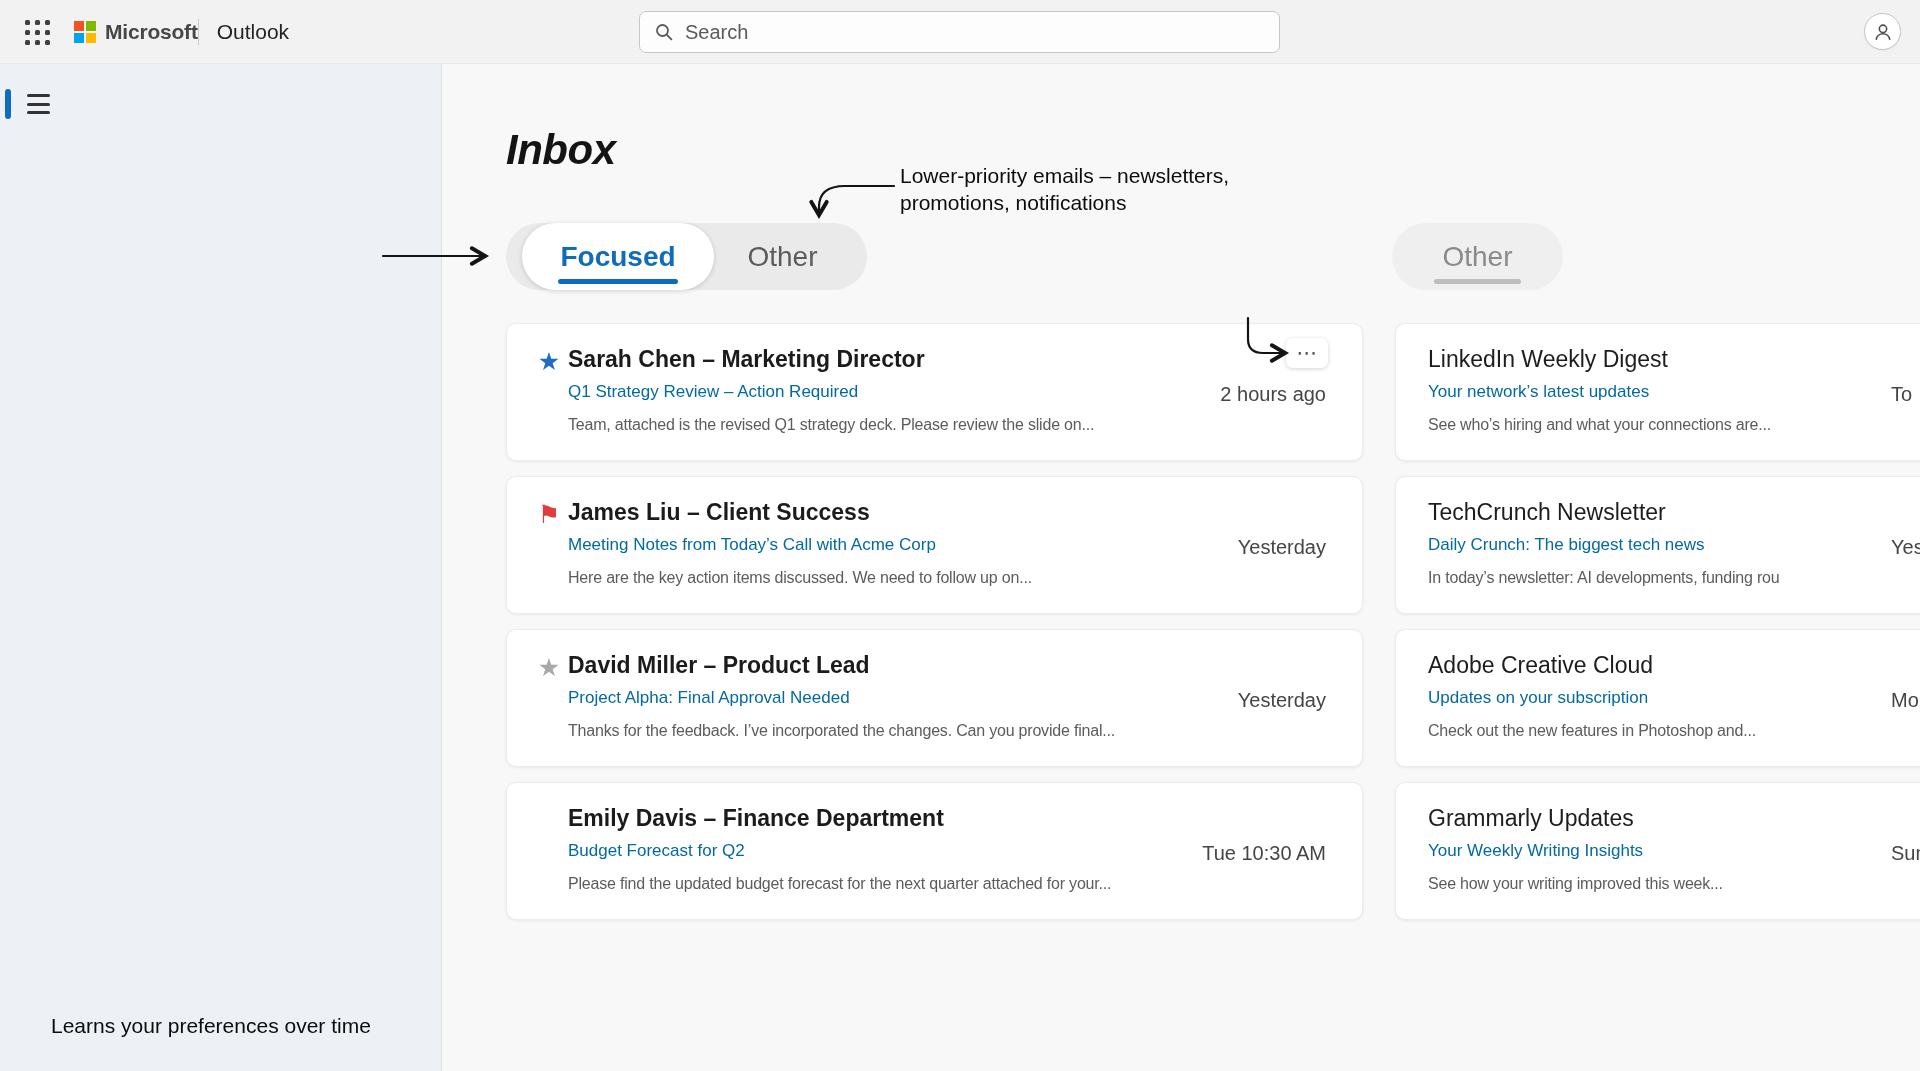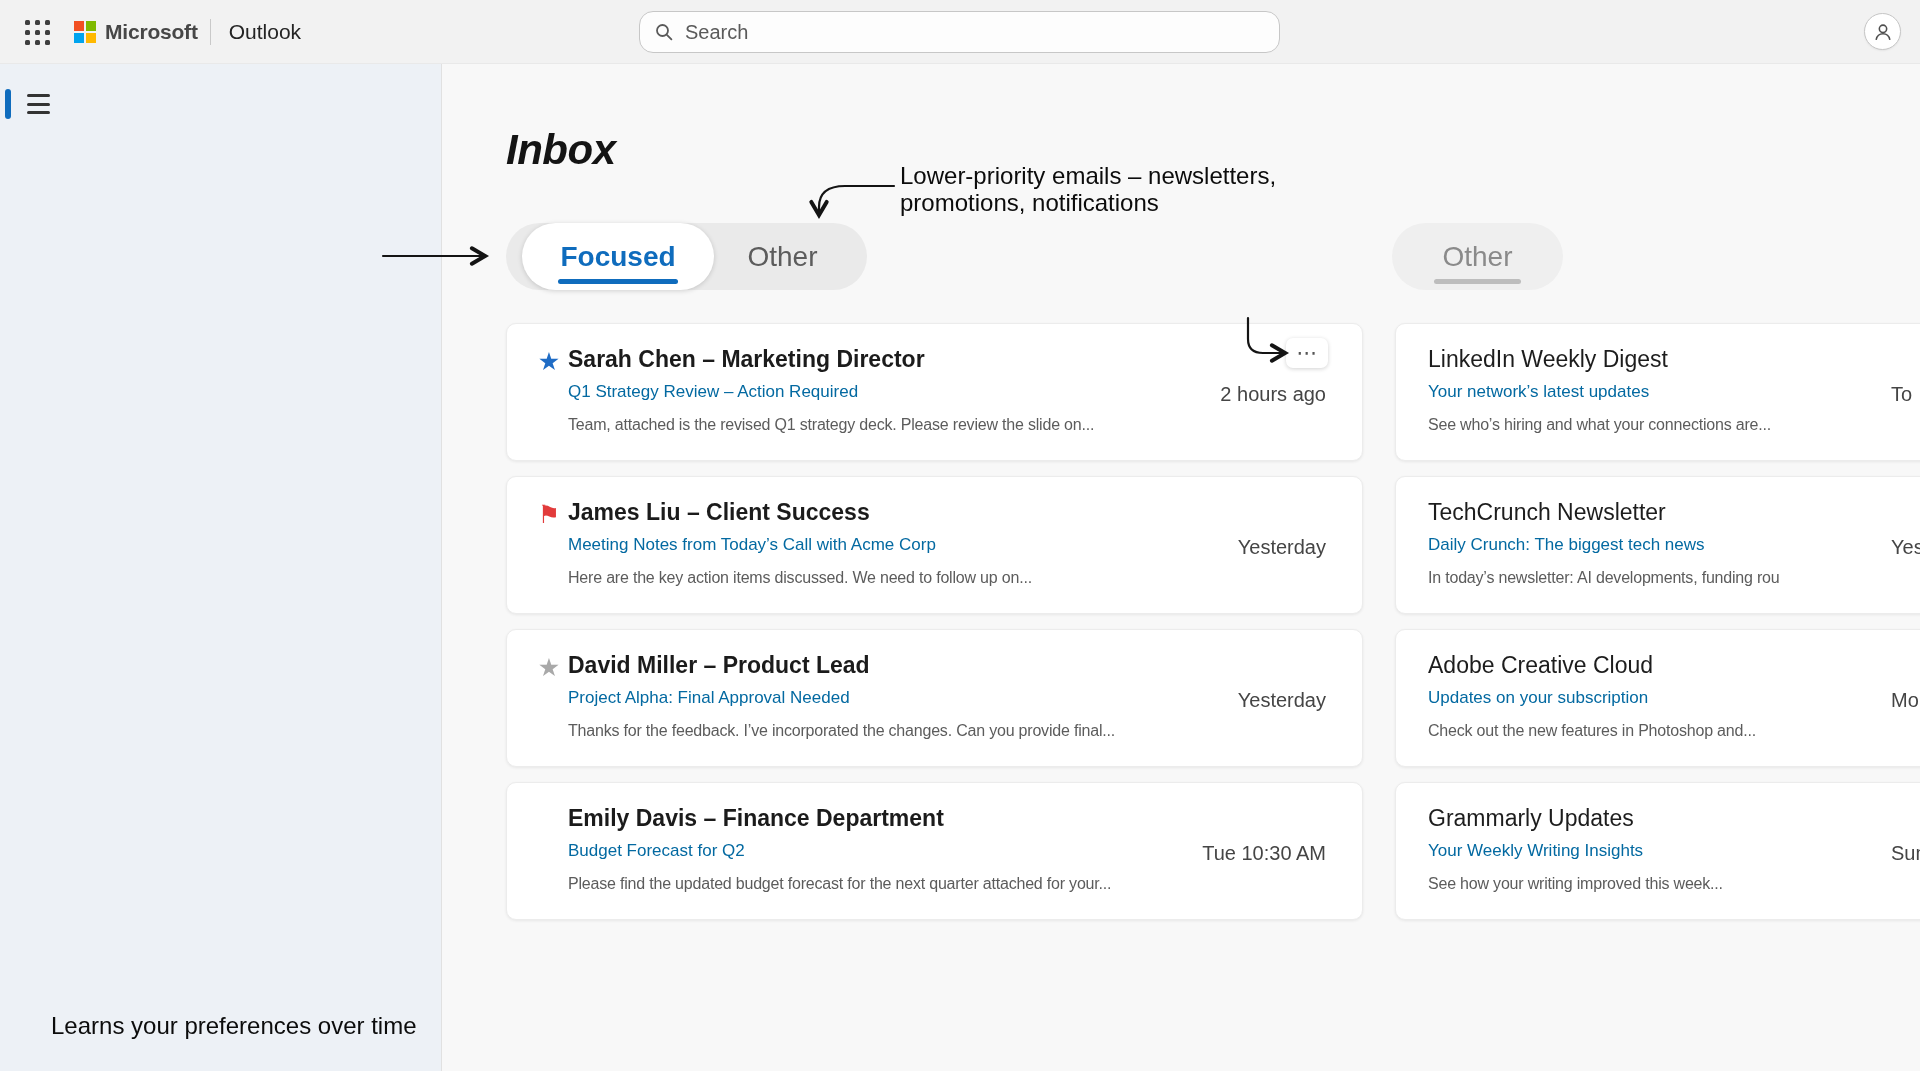--- a/index.html
+++ b/index.html
@@ -9,24 +9,24 @@
 
   
   .topbar { position:absolute; top:0; left:0; width:1920px; height:64px; background:#f2f2f2; border-bottom:1px solid #e9e9e9; z-index:20; }
   .topbar-left { position:absolute; left:0; top:0; height:64px; display:flex; align-items:center; padding-left:20px; }
   .launcher { width:34px; height:34px; border:none; background:transparent; cursor:pointer; display:flex; align-items:center; justify-content:center; margin-right:20px; }
   .dots { display:grid; grid-template-columns:repeat(3,5px); grid-auto-rows:5px; gap:5px; }
   .dots i { width:5px; height:5px; background:#3f3f3f; border-radius:1.5px; }
   .ms-logo { display:grid; grid-template-columns:repeat(2,10px); grid-auto-rows:10px; gap:2px; margin-right:9px; cursor:pointer; }
   .sq-red { background:var(--ms-red,#f25022); } .sq-green { background:var(--ms-green,#7fba00); }
   .sq-blue { background:var(--ms-blue,#00a4ef); } .sq-yellow { background:var(--ms-yellow,#ffb900); }
-  .brand { font-size:21px; font-weight:700; color:#474747; margin-right:12px; letter-spacing:-0.2px; }
+  .brand { font-size:21px; font-weight:700; color:#474747; margin-right:0; letter-spacing:-0.2px; }
   .vdiv { width:1px; height:26px; background:#c9c9c9; margin-right:18px; }
   .appname { font-size:21px; color:#242424; }
-  .searchbox { position:absolute; left:639px; top:11px; width:641px; height:42px; background:#fdfdfd; border:1px solid #c7c7c7; border-radius:14px; display:flex; align-items:center; padding:8px 14px; }
+  .searchbox { position:absolute; left:639px; top:11px; width:641px; height:42px; background:#fdfdfd; border:1px solid #c7c7c7; border-radius:7px; display:flex; align-items:center; padding:8px 14px; }
   .searchbox svg { flex:0 0 auto; margin-right:11px; }
   .searchbox input { flex:1; border:none; outline:none; background:transparent; font-family:"Liberation Sans",sans-serif; font-size:20px; color:#333; }
   .searchbox input::placeholder { color:#5a5a5a; opacity:1; }
   .account { position:absolute; right:19px; top:13px; width:37px; height:37px; border-radius:50%; background:#ffffff; border:1px solid #c6c6c6; display:flex; align-items:center; justify-content:center; cursor:pointer; box-shadow:0 1px 2px rgba(0,0,0,.06); }
 
   
   .sidebar { position:absolute; left:0; top:64px; width:441px; height:1007px; background:#edf1f6; }
   .accent-bar { position:absolute; left:5px; top:25px; width:6px; height:30px; border-radius:3px; background:var(--accent-blue,#0f6cbd); }
   .hamburger { position:absolute; left:24px; top:28px; width:30px; height:24px; border:none; background:transparent; cursor:pointer; display:flex; flex-direction:column; justify-content:space-between; padding:2px 3px; }
   .hamburger i { display:block; width:23px; height:3px; background:#333; border-radius:2px; }
@@ -55,21 +55,21 @@
   .icon-star-gray { color:var(--star-gray,#a9a9a9); }
   .sender  { font-size:23px; line-height:32px; font-weight:700; color:#1b1b1b; white-space:nowrap; }
   .col-right .sender { font-weight:400; color:#1d1d1d; }
   .subject { font-size:17px; line-height:34px; font-weight:400; color:#0369a1; white-space:nowrap; }
   .preview { font-size:16px; line-height:32px; color:#5c5c5c; white-space:nowrap; letter-spacing:-0.2px; }
   .time { position:absolute; right:36px; top:53px; font-size:20px; line-height:34px; color:#454545; }
   .col-right .time { right:auto; left:495px; }
   .more { position:absolute; right:34px; top:14px; width:42px; height:30px; border:none; border-radius:7px; background:#ffffff; box-shadow:0 1px 4px rgba(0,0,0,.18); color:#555; font-size:21px; line-height:30px; cursor:pointer; font-family:"DejaVu Sans",sans-serif; }
 
   
-  .note { position:absolute; z-index:40; font-size:24px; line-height:27px; color:#0c0c0c; }
+  .note { position:absolute; z-index:40; font-size:21px; line-height:27px; color:#0c0c0c; }
   .note div { white-space:nowrap; }
   #note-focused  { left:144px; top:226px; }
   #note-other    { left:900px;  top:162px; }
   #note-train    { left:1179px; top:235px; }
   #note-learning { left:51px;   top:1012px; }
   .overlay { position:absolute; left:0; top:0; z-index:35; pointer-events:none; }
   .ar { fill:none; stroke:#141414; stroke-width:2.2; stroke-linecap:round; marker-end:url(#ah); }
 </style>
 </head>
 <body>

